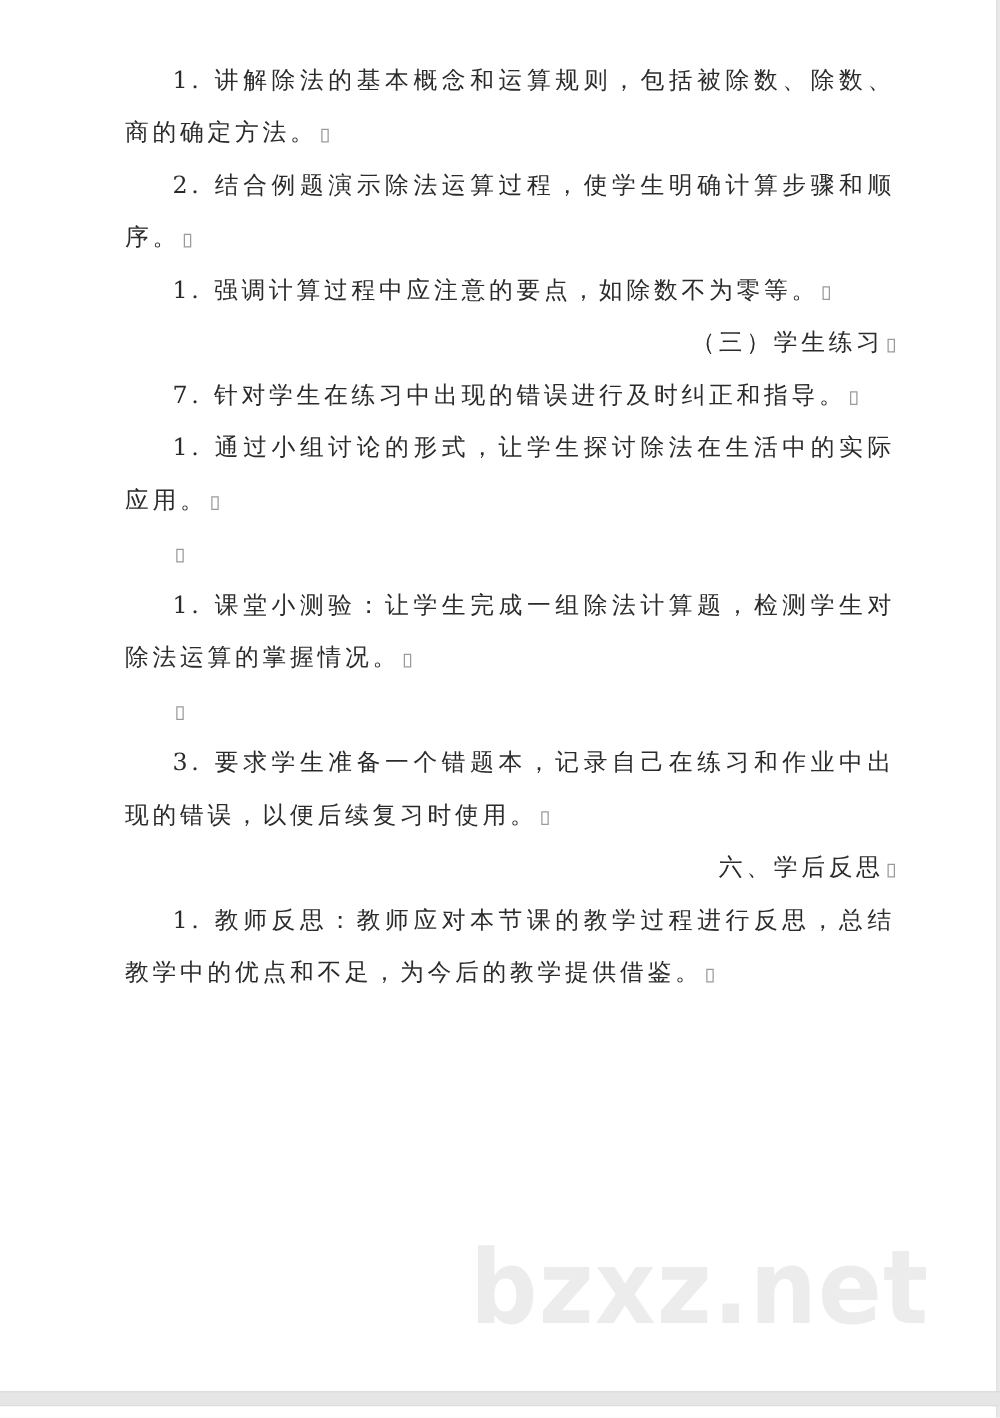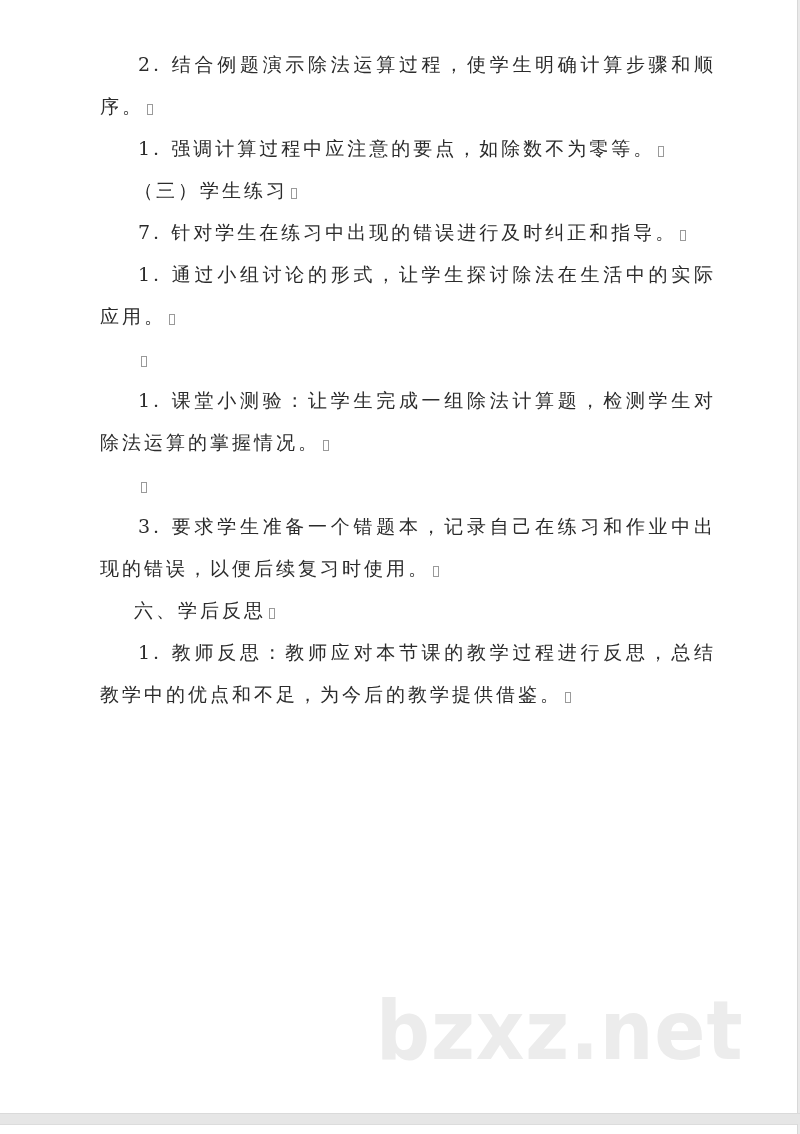--- a/index.html
+++ b/index.html
@@ -25,21 +25,21 @@
     border-top:1px solid #dadada;
   }
   .content {
     position:absolute; left:100px; top:43px; width:616px;
     color:#2b2b2b;
     font-size:19px;
     line-height:42px;
     letter-spacing:3px;
   }
   .para { margin:0; text-indent:38px; text-align:justify; }
-  .heading { margin:0; text-indent:34px; }
+  .heading { margin:0; text-indent:34px;text-align:right; }
   .mark {
     display:inline-block; width:4px; height:9px;
     border:1px solid #9a9a9a; margin-left:3px; vertical-align:-2px;
     text-indent:0;
   }
   .watermark {
     position:absolute; left:376px; top:990px;
     font-family:"DejaVu Sans", "Liberation Sans", sans-serif;
     font-weight:bold; font-size:82px; letter-spacing:1px;
     color:#ececec; line-height:1; z-index:0;
@@ -47,20 +47,21 @@
   }
   .content { z-index:1; }
 </style>
 </head>
 <body>
 
 <div class="page">
   <div class="watermark">bzxz.net</div>
 
   <div class="content">
+    <p class="para"><span>1. 讲解除法的基本概念和运算规则，包括被除数、除数、商的确定方法。</span><span class="mark"></span></p>
     <p class="para"><span>2. 结合例题演示除法运算过程，使学生明确计算步骤和顺序。</span><span class="mark"></span></p>
     <p class="para"><span>1. 强调计算过程中应注意的要点，如除数不为零等。</span><span class="mark"></span></p>
     <p class="heading"><span>（三）学生练习</span><span class="mark"></span></p>
     <p class="para"><span>7. 针对学生在练习中出现的错误进行及时纠正和指导。</span><span class="mark"></span></p>
     <p class="para"><span>1. 通过小组讨论的形式，让学生探讨除法在生活中的实际应用。</span><span class="mark"></span></p>
     <p class="para"><span class="mark"></span></p>
     <p class="para"><span>1. 课堂小测验：让学生完成一组除法计算题，检测学生对除法运算的掌握情况。</span><span class="mark"></span></p>
     <p class="para"><span class="mark"></span></p>
     <p class="para"><span>3. 要求学生准备一个错题本，记录自己在练习和作业中出现的错误，以便后续复习时使用。</span><span class="mark"></span></p>
     <p class="heading"><span>六、学后反思</span><span class="mark"></span></p>

